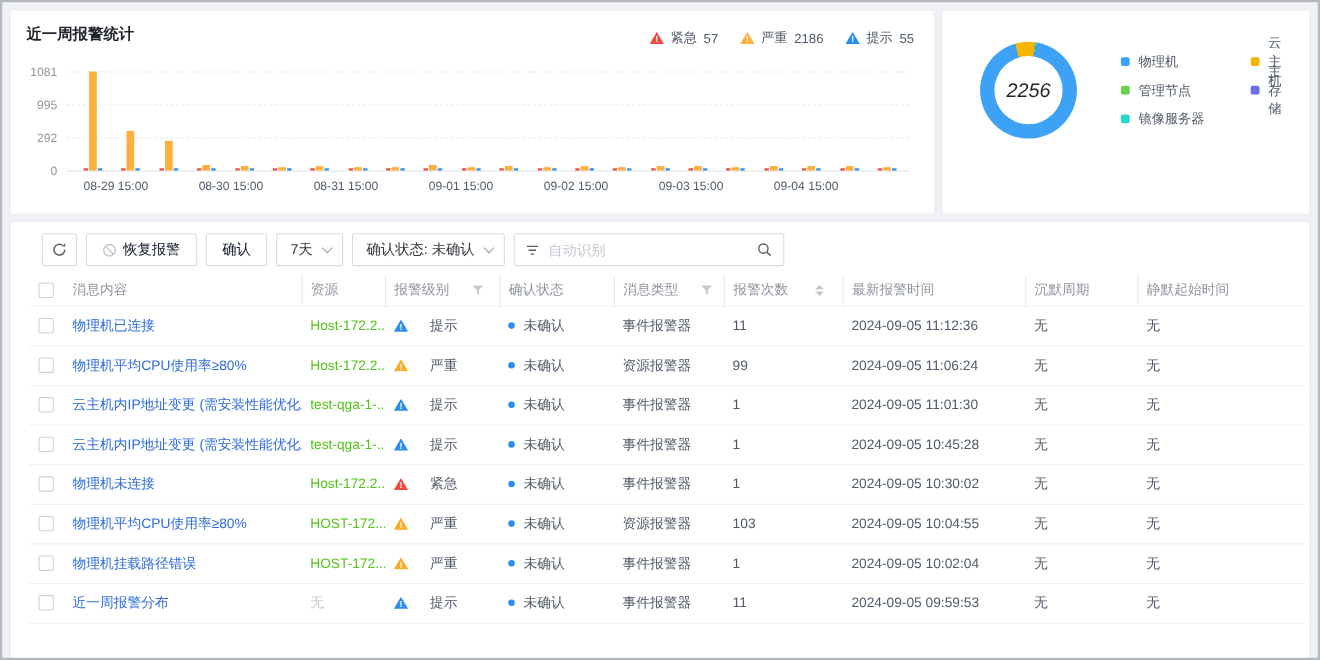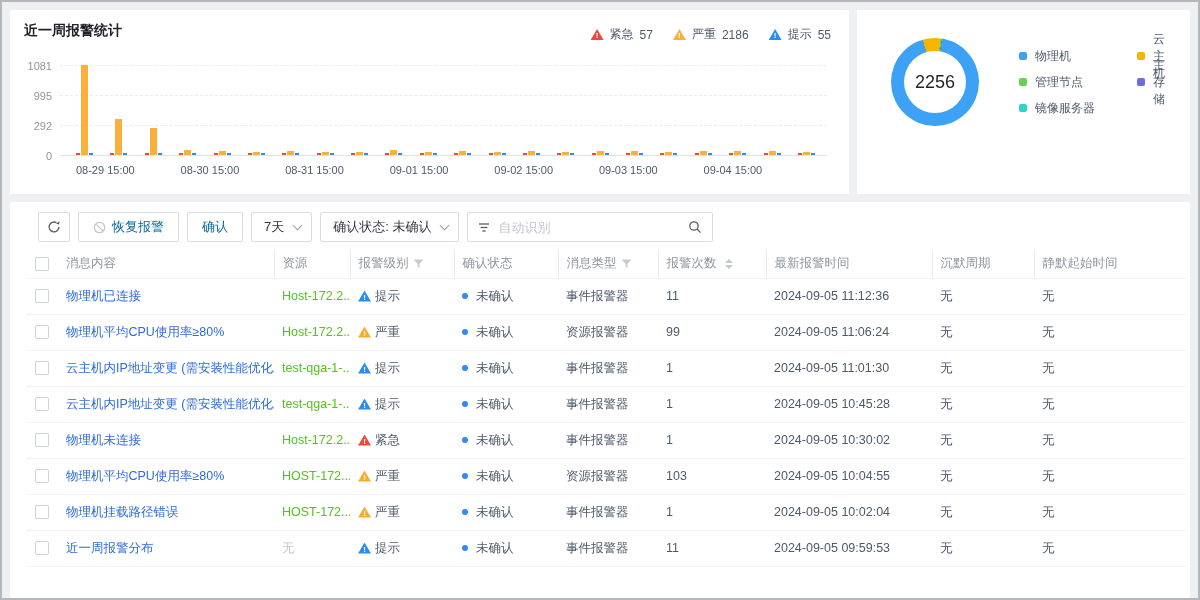--- a/index.html
+++ b/index.html
@@ -40,40 +40,40 @@
   .dist-legend-item { display:flex; align-items:center; gap:8px; }
   .swatch { width:8px; height:8px; border-radius:2px; flex:0 0 auto; }
 
   .messages-panel { margin:8px 8px 0; height:396px; overflow:hidden; }
   .messages-head { display:flex; align-items:center; gap:6px; padding:12px 16px 0; }
   .info-icon { width:14px; height:14px; border:1px solid #adb3bb; border-radius:50%; color:#8f959e; font-size:9px; line-height:12px; text-align:center; cursor:pointer; }
 
   .toolbar { display:flex; align-items:center; gap:8px; padding:10px 16px 0 28px; }
   .btn { height:30px; display:flex; align-items:center; gap:6px; padding:0 14px; background:#fff; border:1px solid #d8dce2; border-radius:2px; font-size:13px; color:#33383f; cursor:pointer; font-family:inherit; }
   .icon-btn { width:32px; padding:0; justify-content:center; }
-  .btn.disabled { color:#0369a1; }
+  .btn.disabled { color:#0f172a; }
   .select { height:30px; display:flex; align-items:center; gap:10px; padding:0 10px 0 12px; border:1px solid #d8dce2; border-radius:2px; font-size:13px; color:#33383f; background:#fff; cursor:pointer; }
   .chev { width:7px; height:7px; border-right:1.4px solid #9aa0a8; border-bottom:1.4px solid #9aa0a8; transform:rotate(45deg); margin-top:-4px; flex:0 0 auto; }
 
   .search { width:246px; height:30px; display:flex; align-items:center; gap:8px; padding:0 10px; border:1px solid #d8dce2; border-radius:2px; background:#fff; }
   .search input { flex:1; border:none; outline:none; font-size:13px; color:#33383f; font-family:inherit; min-width:0; background:transparent; }
   .search input::placeholder { color:#c2c7cf; }
 
   .alarm-table { border-collapse:collapse; table-layout:fixed; width:1160px; margin:8px 0 0 16px; font-size:12.5px; }
   .alarm-table th { height:28px; font-weight:normal; color:#8f959e; text-align:left; padding:0 8px; white-space:nowrap; overflow:hidden; }
   .alarm-table th.sep { border-left:1px solid #e7e9ed; }
   .alarm-table td { height:36px; padding:0 8px; color:#4e5969; border-top:1px solid #f1f2f4; white-space:nowrap; overflow:hidden; }
   .alarm-table tbody tr:last-child td { border-bottom:1px solid #f1f2f4; }
   .c-check { text-align:center !important; }
   .checkbox { display:inline-block; width:14px; height:14px; border:1px solid #cdd2d9; border-radius:2px; background:#fff; vertical-align:middle; cursor:pointer; }
   .link { color:var(--link-blue,#2e6bd8); text-decoration:none; cursor:pointer; }
   .res { color:var(--resource-green,#52c41a); cursor:pointer; }
   .muted { color:#c2c7cf; }
   .dot { display:inline-block; width:6px; height:6px; border-radius:50%; background:var(--dot-blue,#2d8cf0); margin-right:8px; vertical-align:middle; }
-  .cell-flex, .th-flex { display:inline-flex; align-items:center; gap:4px; vertical-align:middle; }
+  .cell-flex, .th-flex { display:inline-flex; align-items:center; gap:20px; vertical-align:middle; }
   .sorter { display:inline-flex; flex-direction:column; margin-left:4px; vertical-align:middle; cursor:pointer; }
   .caret { width:0; height:0; border-left:4px solid transparent; border-right:4px solid transparent; display:block; }
   .caret.up { border-bottom:4px solid #c2c7cf; margin-bottom:2px; }
   .caret.down { border-top:4px solid #c2c7cf; }
 </style>
 </head>
 <body>
 
 <div class="page">
 
@@ -227,21 +227,21 @@
           <div class="xlabel" style="left: 33.18%;">08-31 15:00</div>
           <div class="xlabel" style="left: 46.82%;">09-01 15:00</div>
           <div class="xlabel" style="left: 60.45%;">09-02 15:00</div>
           <div class="xlabel" style="left: 74.09%;">09-03 15:00</div>
           <div class="xlabel" style="left: 87.73%;">09-04 15:00</div>
         </div>
     </section>
 
     <section class="panel dist-panel">
       <div class="dist-body">
-        <div class="donut" style="background: conic-gradient(from 10deg, rgb(61, 162, 245) 0deg, rgb(61, 162, 245) 333.8deg, rgb(247, 181, 0) 333.8deg, rgb(247, 181, 0) 357.4deg, rgb(106, 209, 78) 357.4deg, rgb(106, 209, 78) 359deg, rgb(106, 110, 224) 359deg, rgb(106, 110, 224) 359.7deg, rgb(43, 213, 206) 359.7deg, rgb(43, 213, 206) 360deg);">
+        <div class="donut" style="background: conic-gradient(from 10deg, rgb(61, 162, 245) 0deg, rgb(61, 162, 245) 333.8deg, rgb(247, 181, 0) 333.8deg, rgb(247, 181, 0) 357.4deg, rgb(106, 209, 78) 357.4deg, rgb(106, 209, 78) 359deg, rgb(106, 110, 224) 359deg, rgb(106, 110, 224) 359.7deg, rgb(43, 213, 206) 359.7deg, rgb(43, 213, 206) 360deg); font-style: italic;">
           <div class="donut-hole">
             <span class="donut-total">2256</span>
           </div>
         </div>
         <div class="dist-legend">
             <div class="dist-legend-item">
               <span class="swatch" style="background: rgb(61, 162, 245);"></span>
               <span>物理机</span>
             </div>
             <div class="dist-legend-item">

